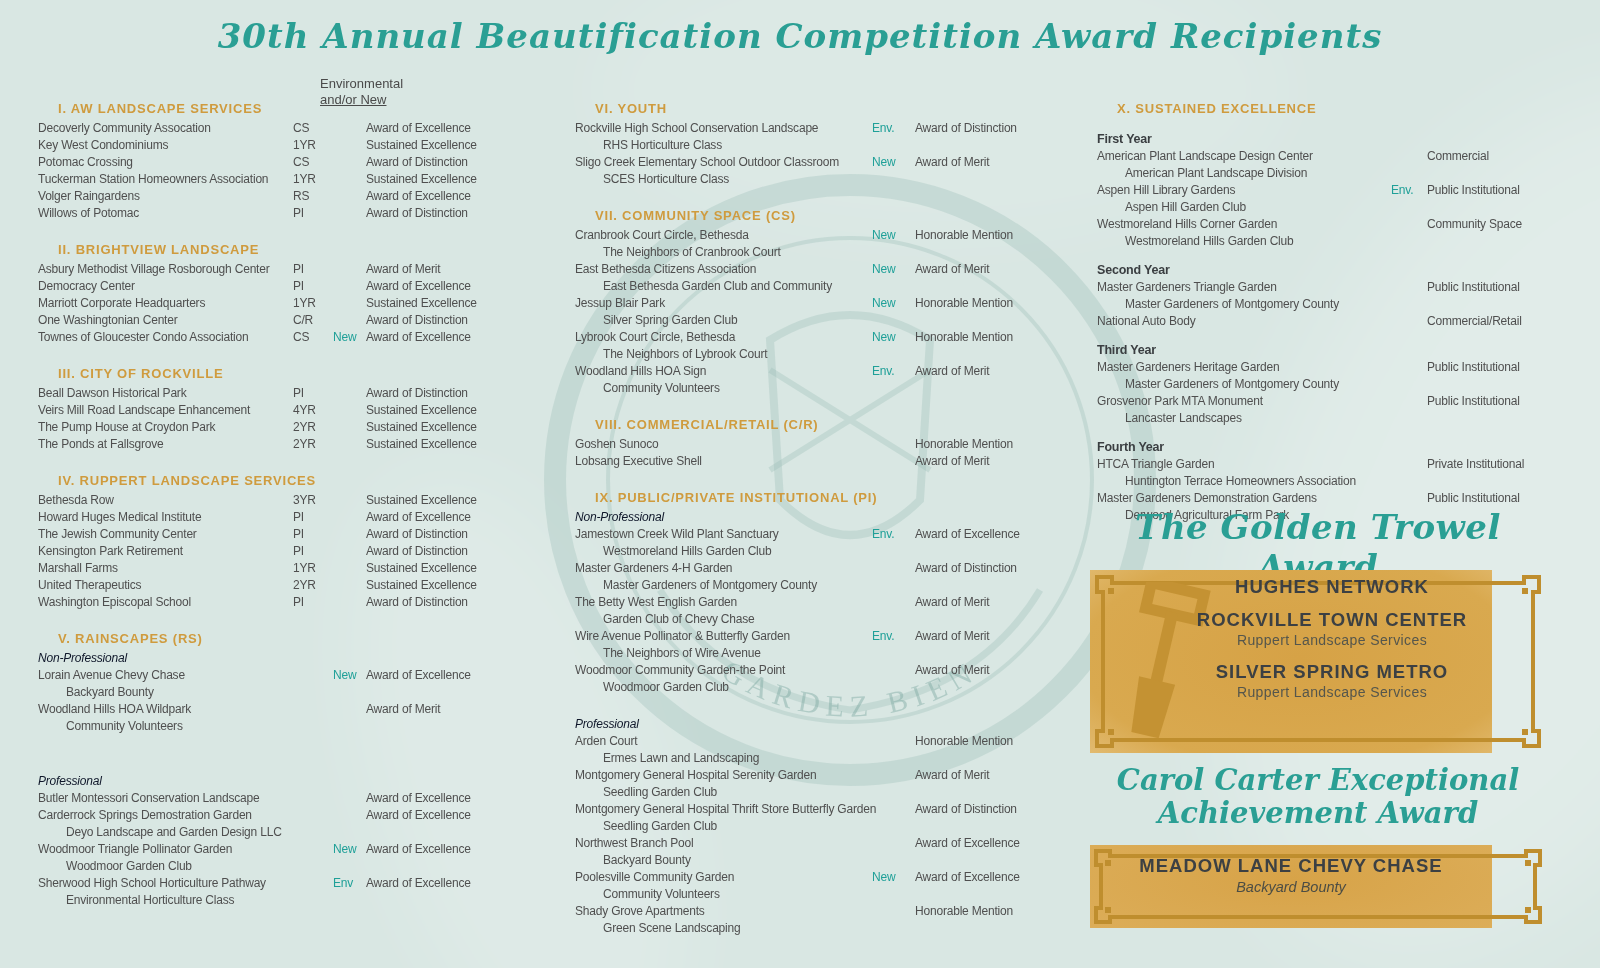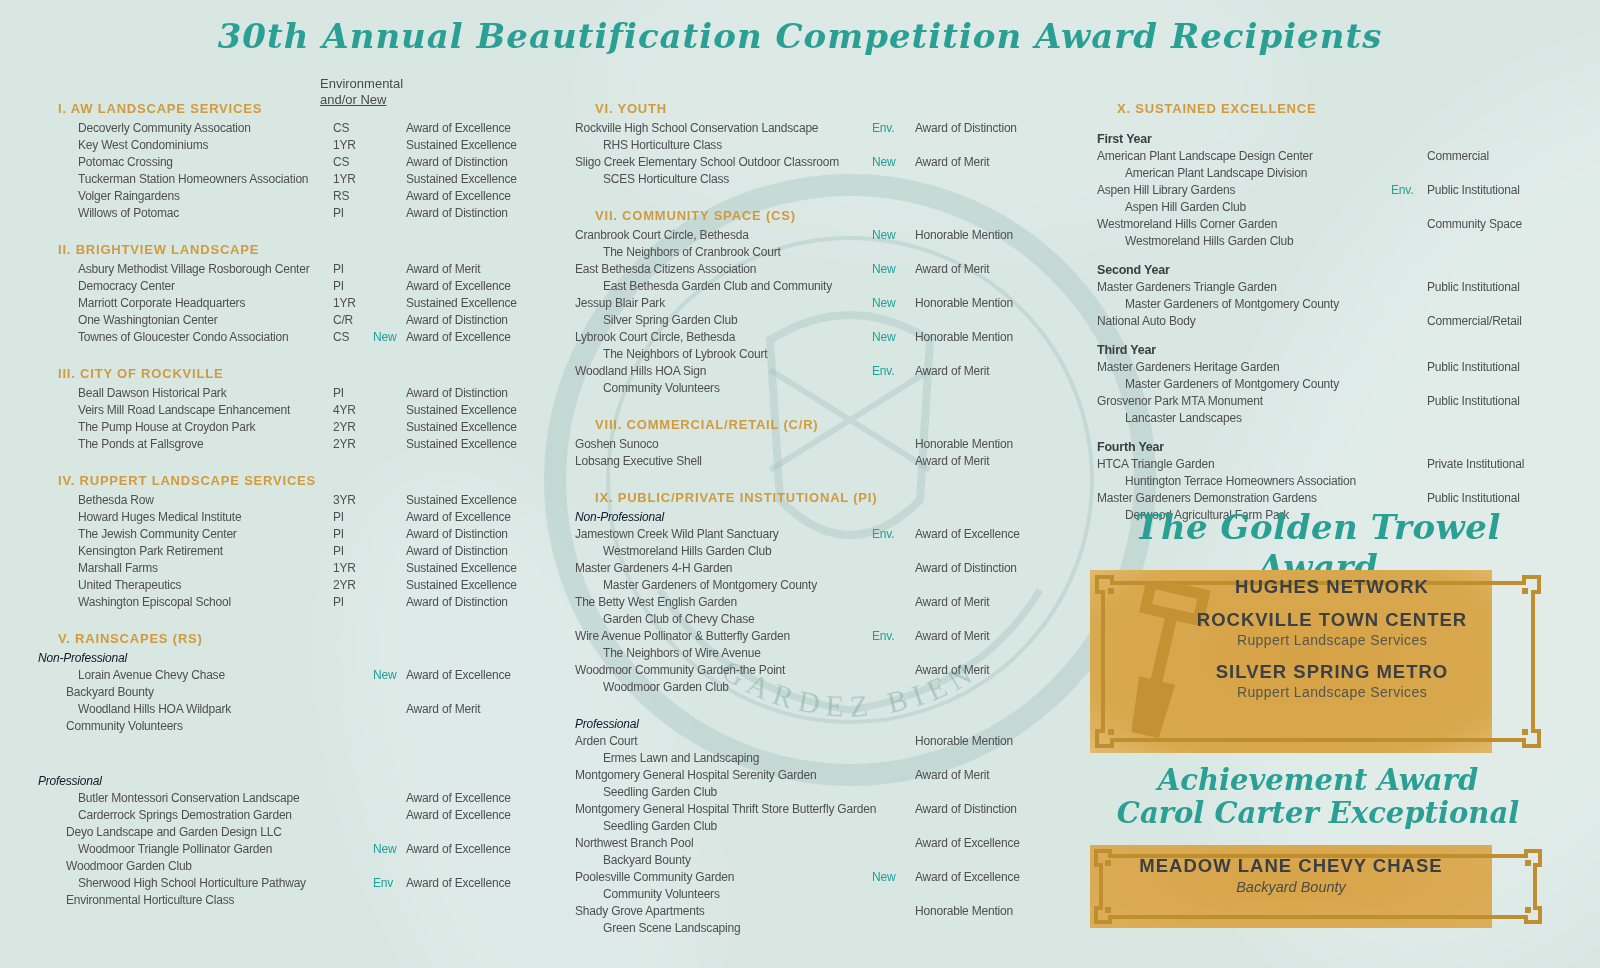--- a/index.html
+++ b/index.html
@@ -37,21 +37,21 @@
     margin-top:19px;margin-bottom:3px;white-space:nowrap;padding-left:20px;
   }
   .col .heading:first-child{margin-top:0;}
   .col3 .heading{margin-bottom:14px;}
   .subheading{font-style:italic;color:#0f172a;}
   .subrow + .subheading{margin-top:38px;}
   .col2 .subrow + .subheading{margin-top:20px;}
   .yearheading{font-weight:bold;color:#3a3e41;font-size:12.5px;margin-top:12px;}
 
   .row{display:grid;white-space:nowrap;}
-  .col1 .row{grid-template-columns:255px 40px 33px 1fr;margin-left:40px;}
+  .col1 .row{grid-template-columns:255px 40px 33px 1fr;}
   .col2 .row{grid-template-columns:297px 43px 1fr;}
   .col3 .row{grid-template-columns:294px 36px 1fr;}
   .row > span{overflow:visible;}
   .marker{color:#1fa098;}
   .subrow{padding-left:28px;white-space:nowrap;}
 
   
   .script-title{
     position:absolute;left:1080px;width:476px;text-align:center;
     font-family:"DejaVu Serif","Liberation Serif",serif;
@@ -508,22 +508,22 @@
       <div class="gt-org">Ruppert Landscape Services</div>
     </div>
     <div class="gt-item">
       <div class="gt-name">SILVER SPRING METRO</div>
       <div class="gt-org">Ruppert Landscape Services</div>
     </div>
   </div>
 </div>
 
 <div class="script-title cc-title">
+  <div>Carol Carter Exceptional</div>
   <div>Achievement Award</div>
-  <div>Carol Carter Exceptional</div>
 </div>
 <div class="plaque plaque2">
   <svg class="frame" width="456" height="83" viewBox="0 0 456 83">
     <g stroke="#bf8e2e" stroke-width="4" fill="none">
       <path d="M 30,11 L 20,11 L 20,6 L 6,6 L 6,20 L 11,20 L 11,30"></path>
       <path d="M 30,11 L 426,11"></path>
       <path d="M 426,11 L 436,11 L 436,6 L 450,6 L 450,20 L 445,20 L 445,30"></path>
       <path d="M 445,30 L 445,53"></path>
       <path d="M 445,53 L 445,63 L 450,63 L 450,77 L 436,77 L 436,72 L 426,72"></path>
       <path d="M 426,72 L 30,72"></path>

